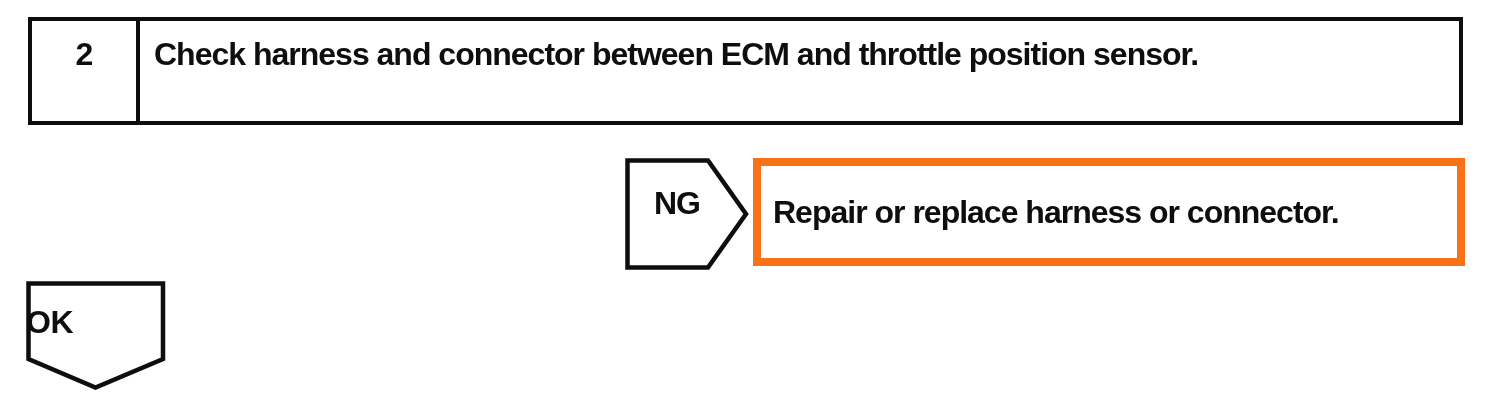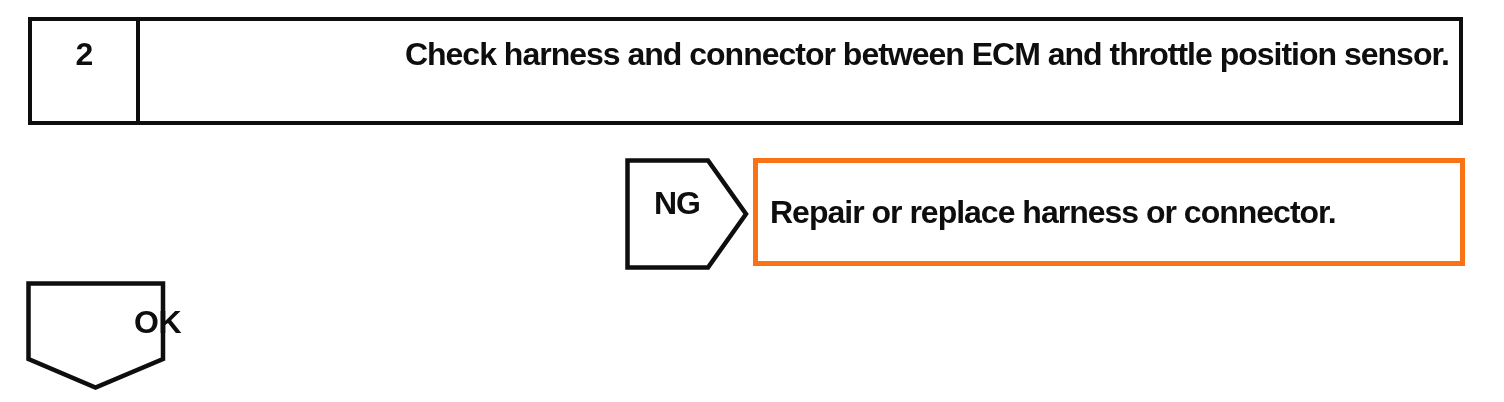--- a/index.html
+++ b/index.html
@@ -41,21 +41,20 @@
     letter-spacing: -1px;
     line-height: 38px;
   }
   .step-instruction-cell {
     flex: 1 1 auto;
     padding: 14px 10px 0 14px;
     font-size: 32px;
     letter-spacing: -1px;
     line-height: 38px;
     white-space: nowrap;
-    text-align: right;
   }
 
   
   .ng-connector {
     position: absolute;
     left: 625px;
     top: 158px;
     width: 126px;
     height: 112px;
   }
@@ -76,21 +75,21 @@
     justify-content: center;
     font-size: 32px;
     letter-spacing: -1px;
   }
   .ng-action-box {
     position: absolute;
     left: 753px;
     top: 158px;
     width: 712px;
     height: 108px;
-    border: 5px solid #f97316;
+    border: 8px solid #f97316;
     box-sizing: border-box;
     display: flex;
     align-items: center;
     padding-left: 12px;
     font-size: 32px;
     letter-spacing: -1px;
     line-height: 36px;
     background: #ffffff;
     white-space: nowrap;
   }
@@ -107,25 +106,24 @@
     position: absolute;
     left: 0;
     top: 0;
     display: block;
   }
   .ok-connector .connector-label {
     position: absolute;
     left: 0;
     top: 22px;
     width: 139px;
-    text-align: right;
+    text-align: left;
     font-size: 32px;
     letter-spacing: -0.5px;
     line-height: 38px;
-    margin-left: 16px;
   }
 </style>
 </head>
 <body>
 
 <div class="page">
 
   <div class="step-box">
     <div class="step-number-cell">
       <span>2</span>

